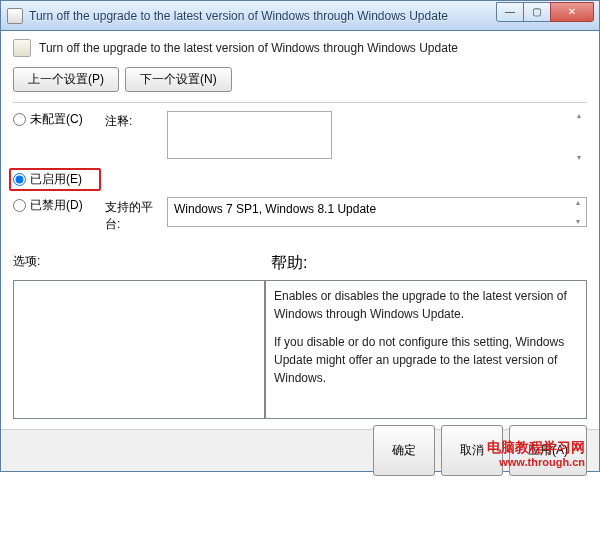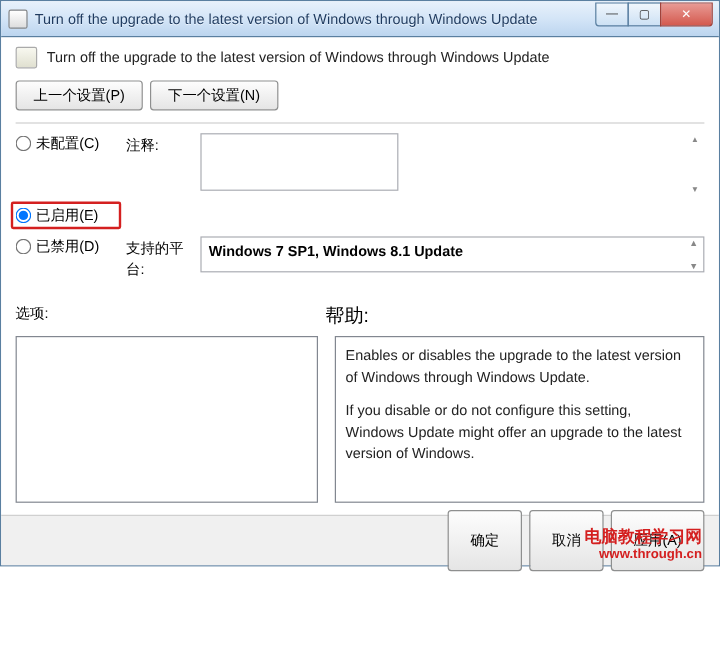--- a/index.html
+++ b/index.html
@@ -135,32 +135,31 @@
     }
     .scrollhint span { font-size: 8px; color: #888; text-align: center; }
     .platform-box {
       flex: 1;
       height: 30px;
       border: 1px solid #abadb3;
       background: #fff;
       padding: 4px 6px;
       font-size: 12px;
       position: relative;
-      font-weight: bold;
     }
     .mid-labels {
       display: flex;
       margin-top: 14px;
       margin-bottom: 6px;
     }
     .mid-labels .left { width: 258px; font-size: 12px; }
     .mid-labels .right { font-size: 16px; }
     .panels {
       display: flex;
-      gap: 14px;
+      gap: 0;
       flex: 1;
       min-height: 0;
     }
     .panel {
       border: 1px solid #828790;
       background: #fff;
       padding: 6px 8px;
       font-size: 12px;
       line-height: 1.5;
       color: #222;

